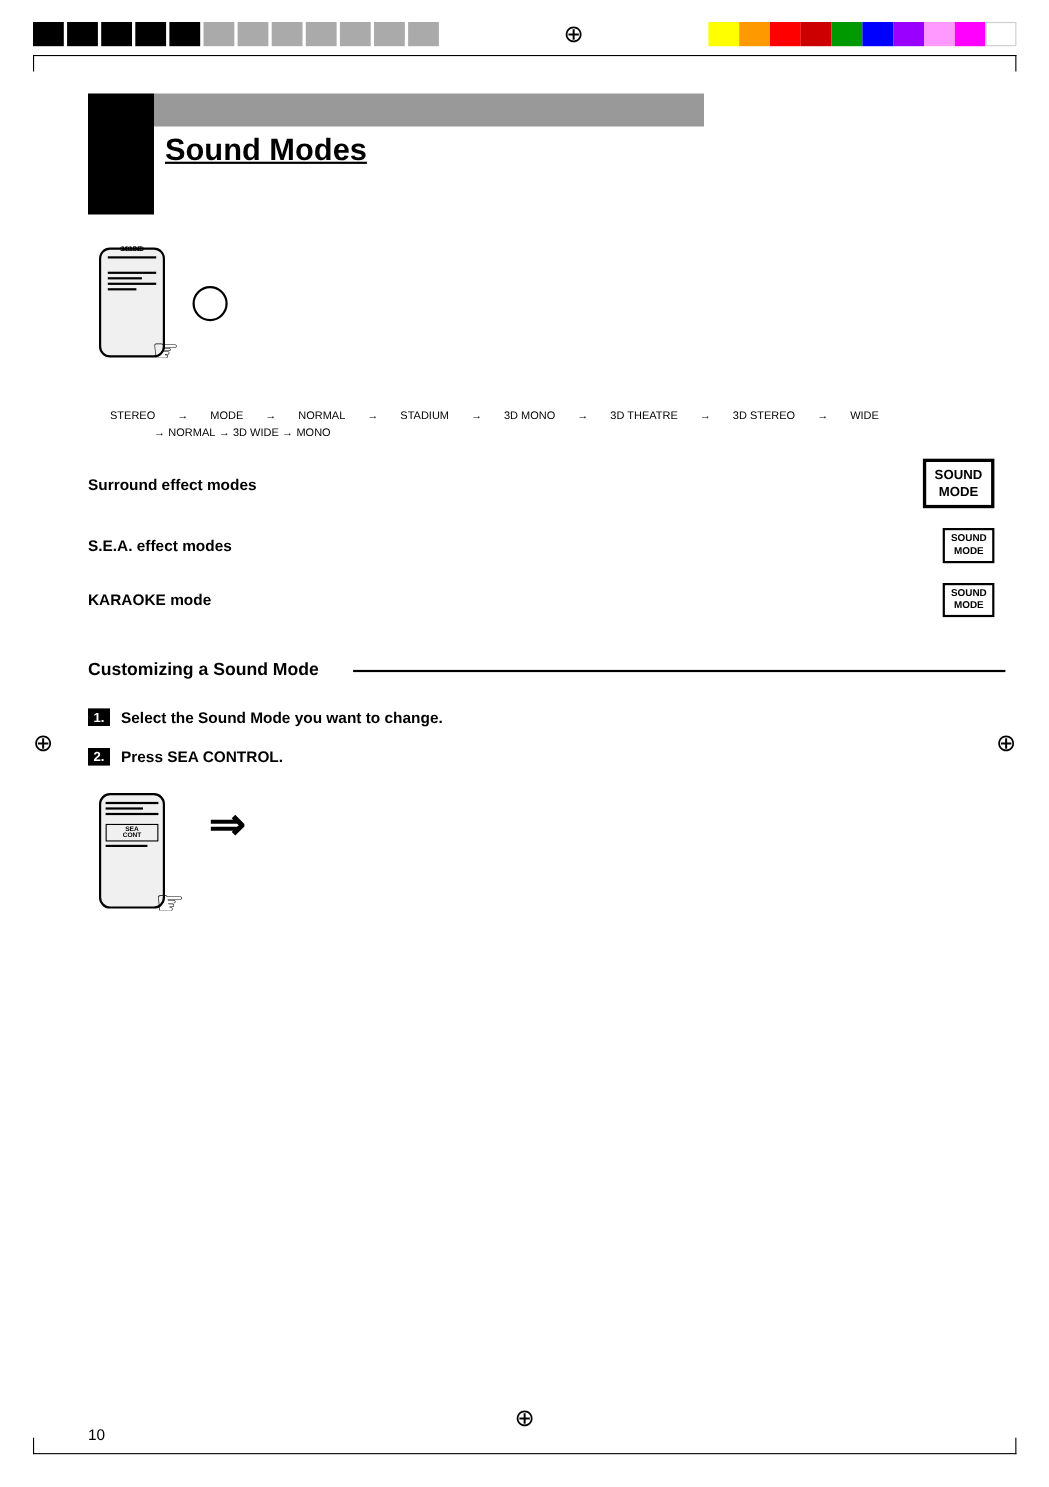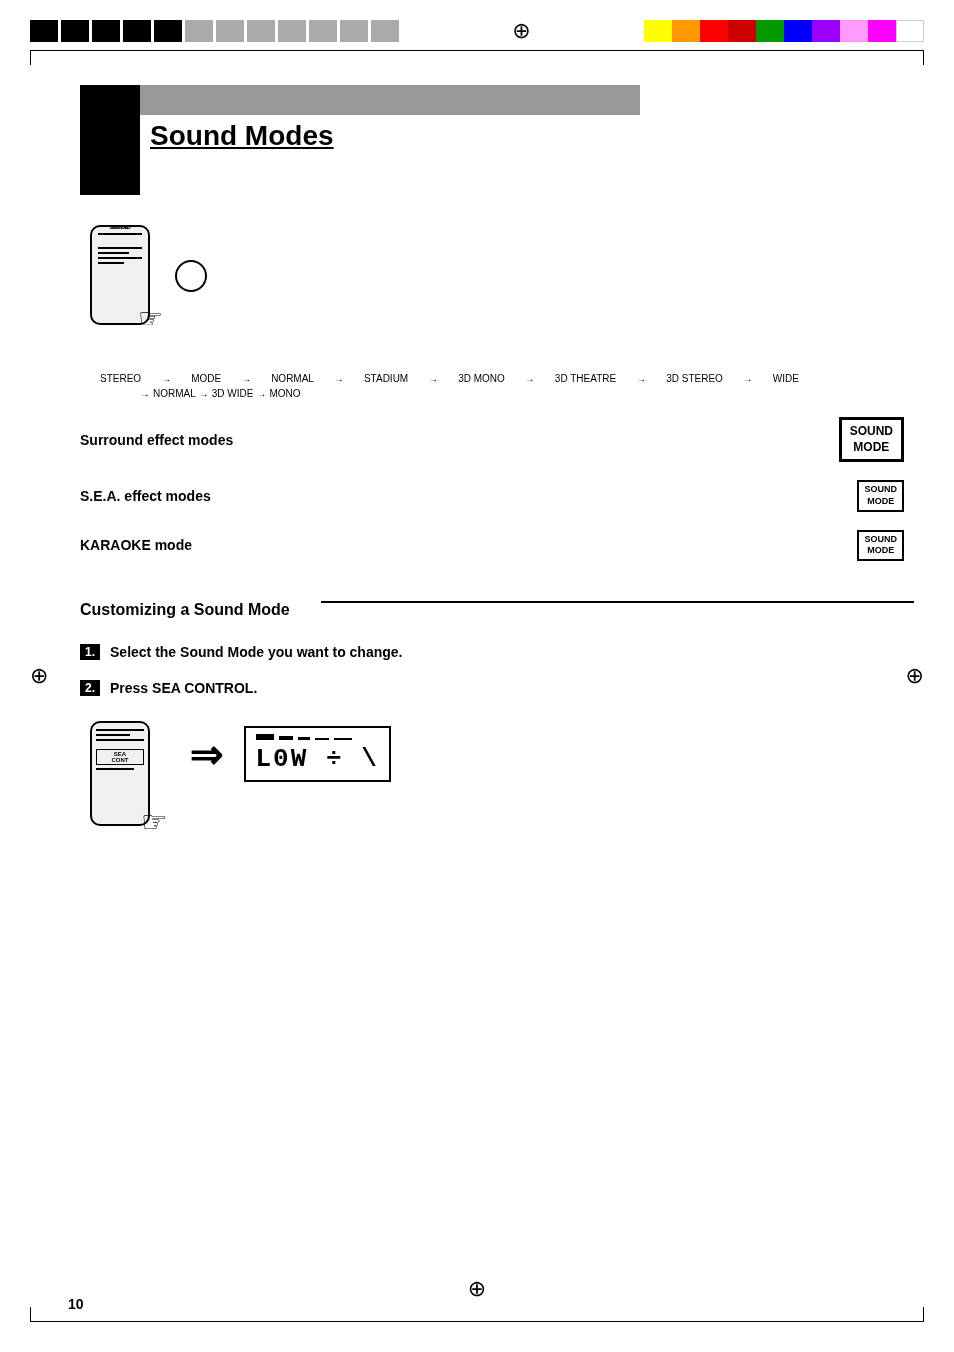--- a/index.html
+++ b/index.html
@@ -166,20 +166,21 @@
       padding: 2px 5px;
     }
 
     
     .customizing-section {
       margin-top: 40px;
     }
 
     .customizing-header {
       display: flex;
+      align-items: center;
       gap: 31px;
     }
 
     .customizing-title {
       font-weight: bold;
       font-size: 16px;
       color: #000;
       white-space: nowrap;
     }
 
@@ -247,22 +248,22 @@
       left: 50%;
       transform: translateX(-50%);
       font-size: 22px;
       color: #000;
     }
 
     
     .page-number {
       position: absolute;
       bottom: 40px;
-      left: 68px;
-      font-weight: bold;
+      left: 80px;
+      font-weight: normal;
       font-size: 14px;
     }
   </style>
 </head>
 <body>
 
 <div class="top-bar">
   <div style="display:flex; gap:3px; align-items:center;">
     <div style="width:28px;height:22px;background:#000;"></div>
     <div style="width:28px;height:22px;background:#000;"></div>
@@ -409,32 +410,18 @@
             </div>
             <div style="position:absolute;bottom:-15px;right:-20px;font-size:30px;">☞</div>
           </div>
         </div>
 
         <div style="display:flex;align-items:center;gap:20px;margin-top:15px;margin-left:10px;">
 
 
           <div style="font-size:40px;font-weight:bold;">⇒</div>
 
-          <div style="border:2px solid #000;padding:6px 10px;display:inline-block;">
-
-            <div style="display:flex;gap:5px;align-items:flex-end;margin-bottom:4px;">
-              <div style="width:18px;height:6px;background:#000;"></div>
-              <div style="width:14px;height:4px;background:#000;"></div>
-              <div style="width:12px;height:3px;background:#000;"></div>
-              <div style="width:14px;height:2px;background:#000;"></div>
-              <div style="width:18px;height:2px;background:#000;"></div>
-            </div>
-
-            <div style="font-family:'Courier New',monospace;font-size:26px;font-weight:bold;letter-spacing:2px;">
-              L0W ÷ \
-            </div>
-          </div>
         </div>
       </div>
     </div>
   </div>
 
 </div>
 
 </body></html>

